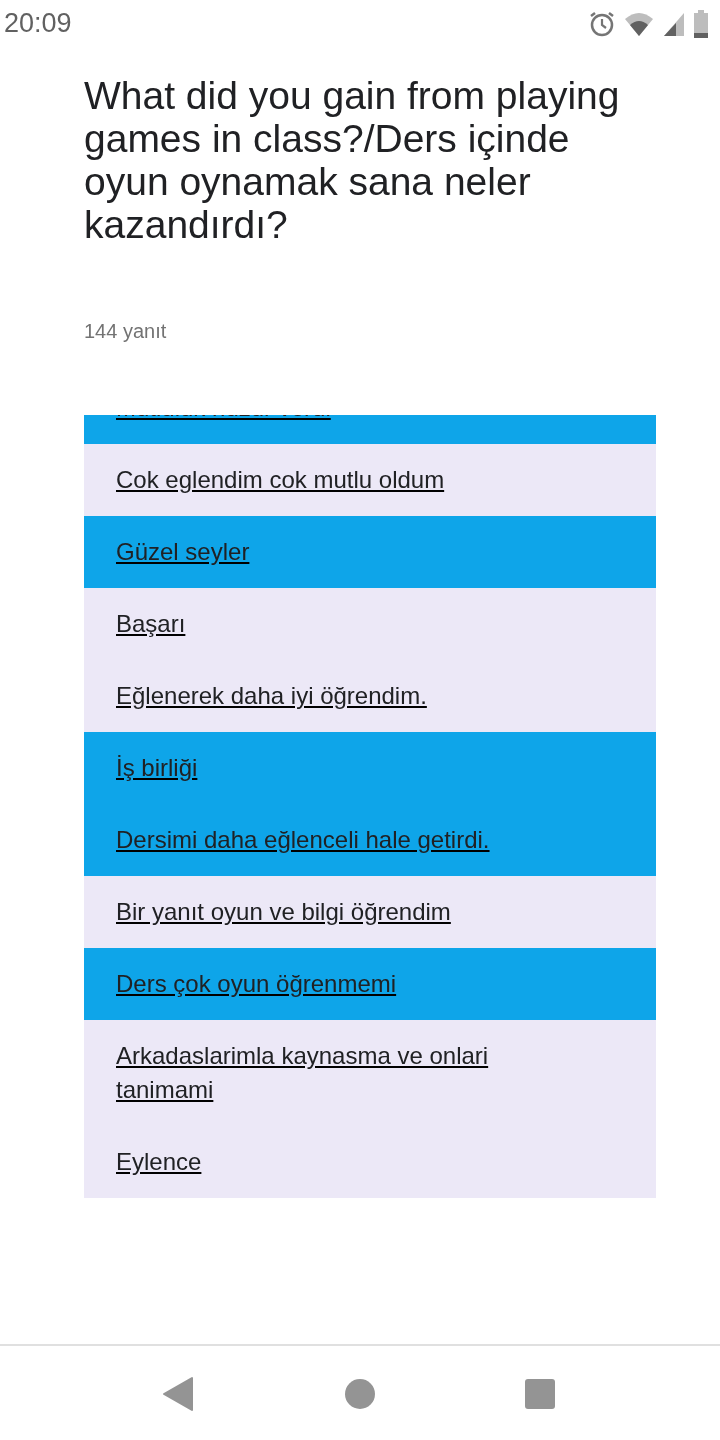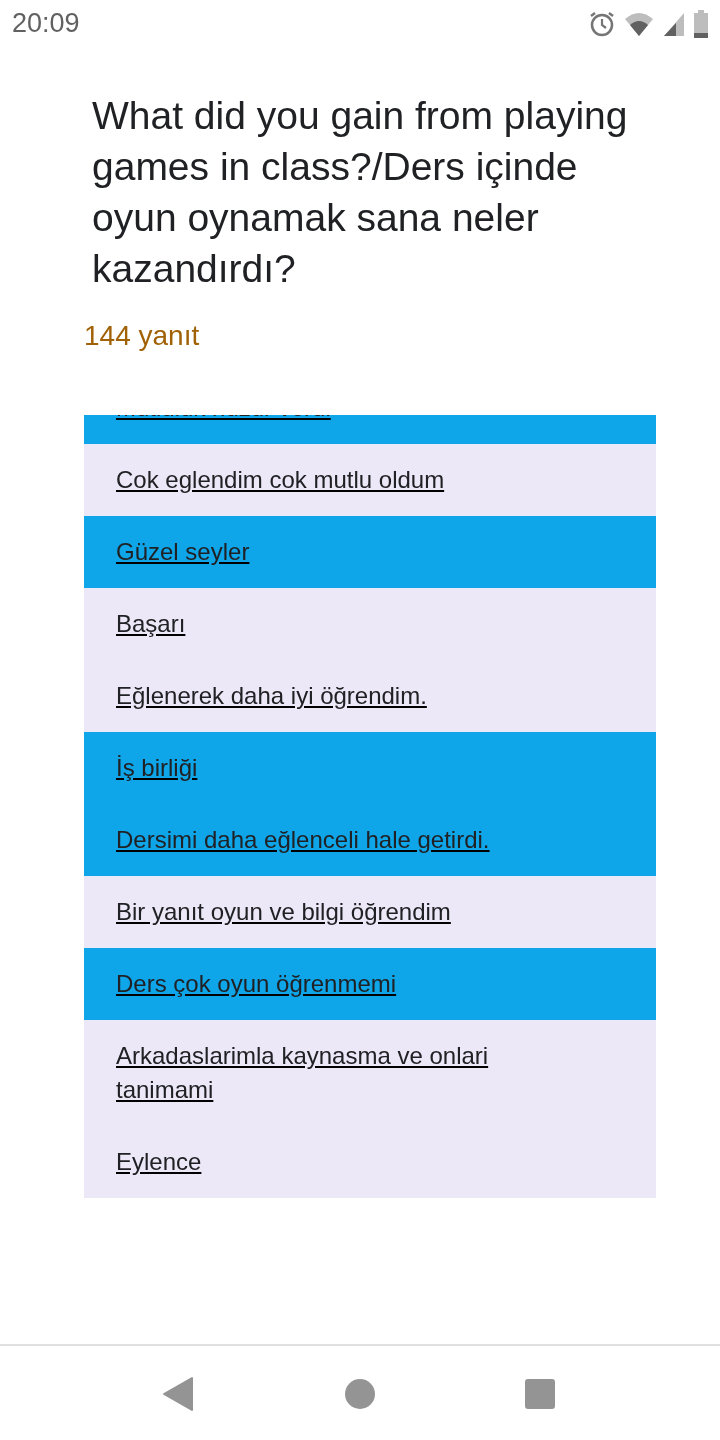--- a/index.html
+++ b/index.html
@@ -1,21 +1,21 @@
 <!DOCTYPE html>
 <html><head>
 <meta charset="utf-8">
 <style>
   html,body{margin:0;padding:0;}
   body{width:720px;height:1440px;background:#ffffff;position:relative;overflow:hidden;font-family:"Liberation Sans","DejaVu Sans",sans-serif;}
   .status{position:absolute;left:0;top:0;width:720px;height:50px;}
-  .time{position:absolute;left:12px;top:8px;font-size:27px;color:#616161;}
+  .time{position:absolute;left:4px;top:8px;font-size:27px;color:#616161;}
   .icons{position:absolute;right:12px;top:10px;display:flex;align-items:center;gap:8px;}
-  .title{position:absolute;left:84px;top:90px;width:570px;font-size:39px;line-height:51px;color:#202124;margin-left:8px;}
-  .count{position:absolute;left:84px;top:320px;font-size:28px;color:#a16207;}
+  .title{position:absolute;left:84px;top:74px;width:570px;font-size:39px;line-height:43px;color:#202124;}
+  .count{position:absolute;left:84px;top:320px;font-size:20px;color:#737373;}
   .list{position:absolute;left:84px;top:415px;width:572px;height:800px;overflow:hidden;}
   .inner{position:relative;top:-43px;text-decoration:underline;}
   .row{padding:19px 32px;font-size:24px;line-height:34px;color:#202124;min-height:29px;}
   .row.odd{background:#0ea5e9;}
   .row.even{background:#ece8f7;}
   .navbar{position:absolute;left:0;top:1344px;width:720px;height:96px;border-top:2px solid #e0e0e0;}
   .nav-btn{position:absolute;top:30px;}
 </style>
 </head>
 <body>

